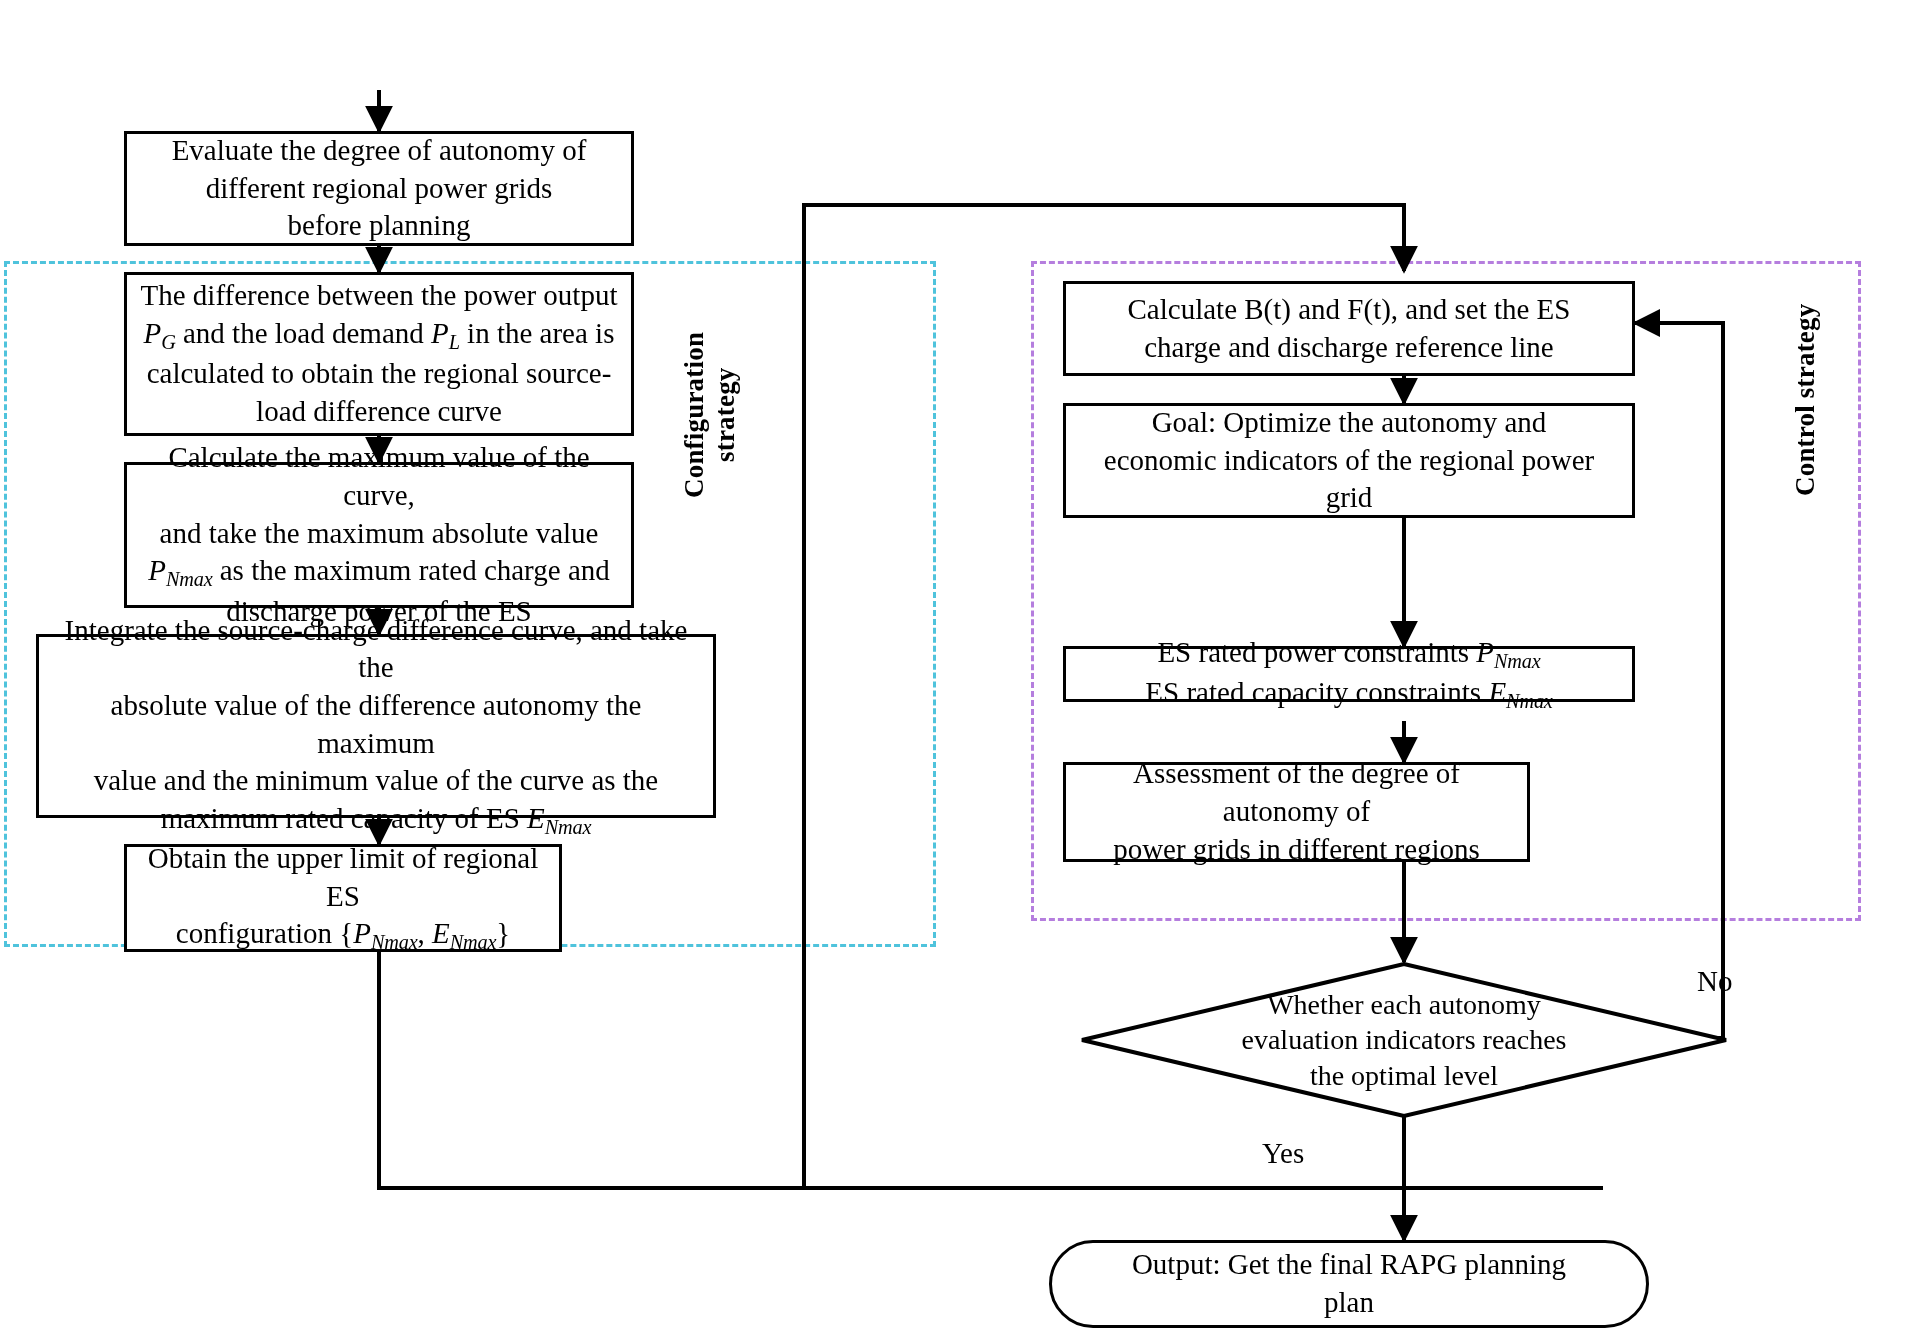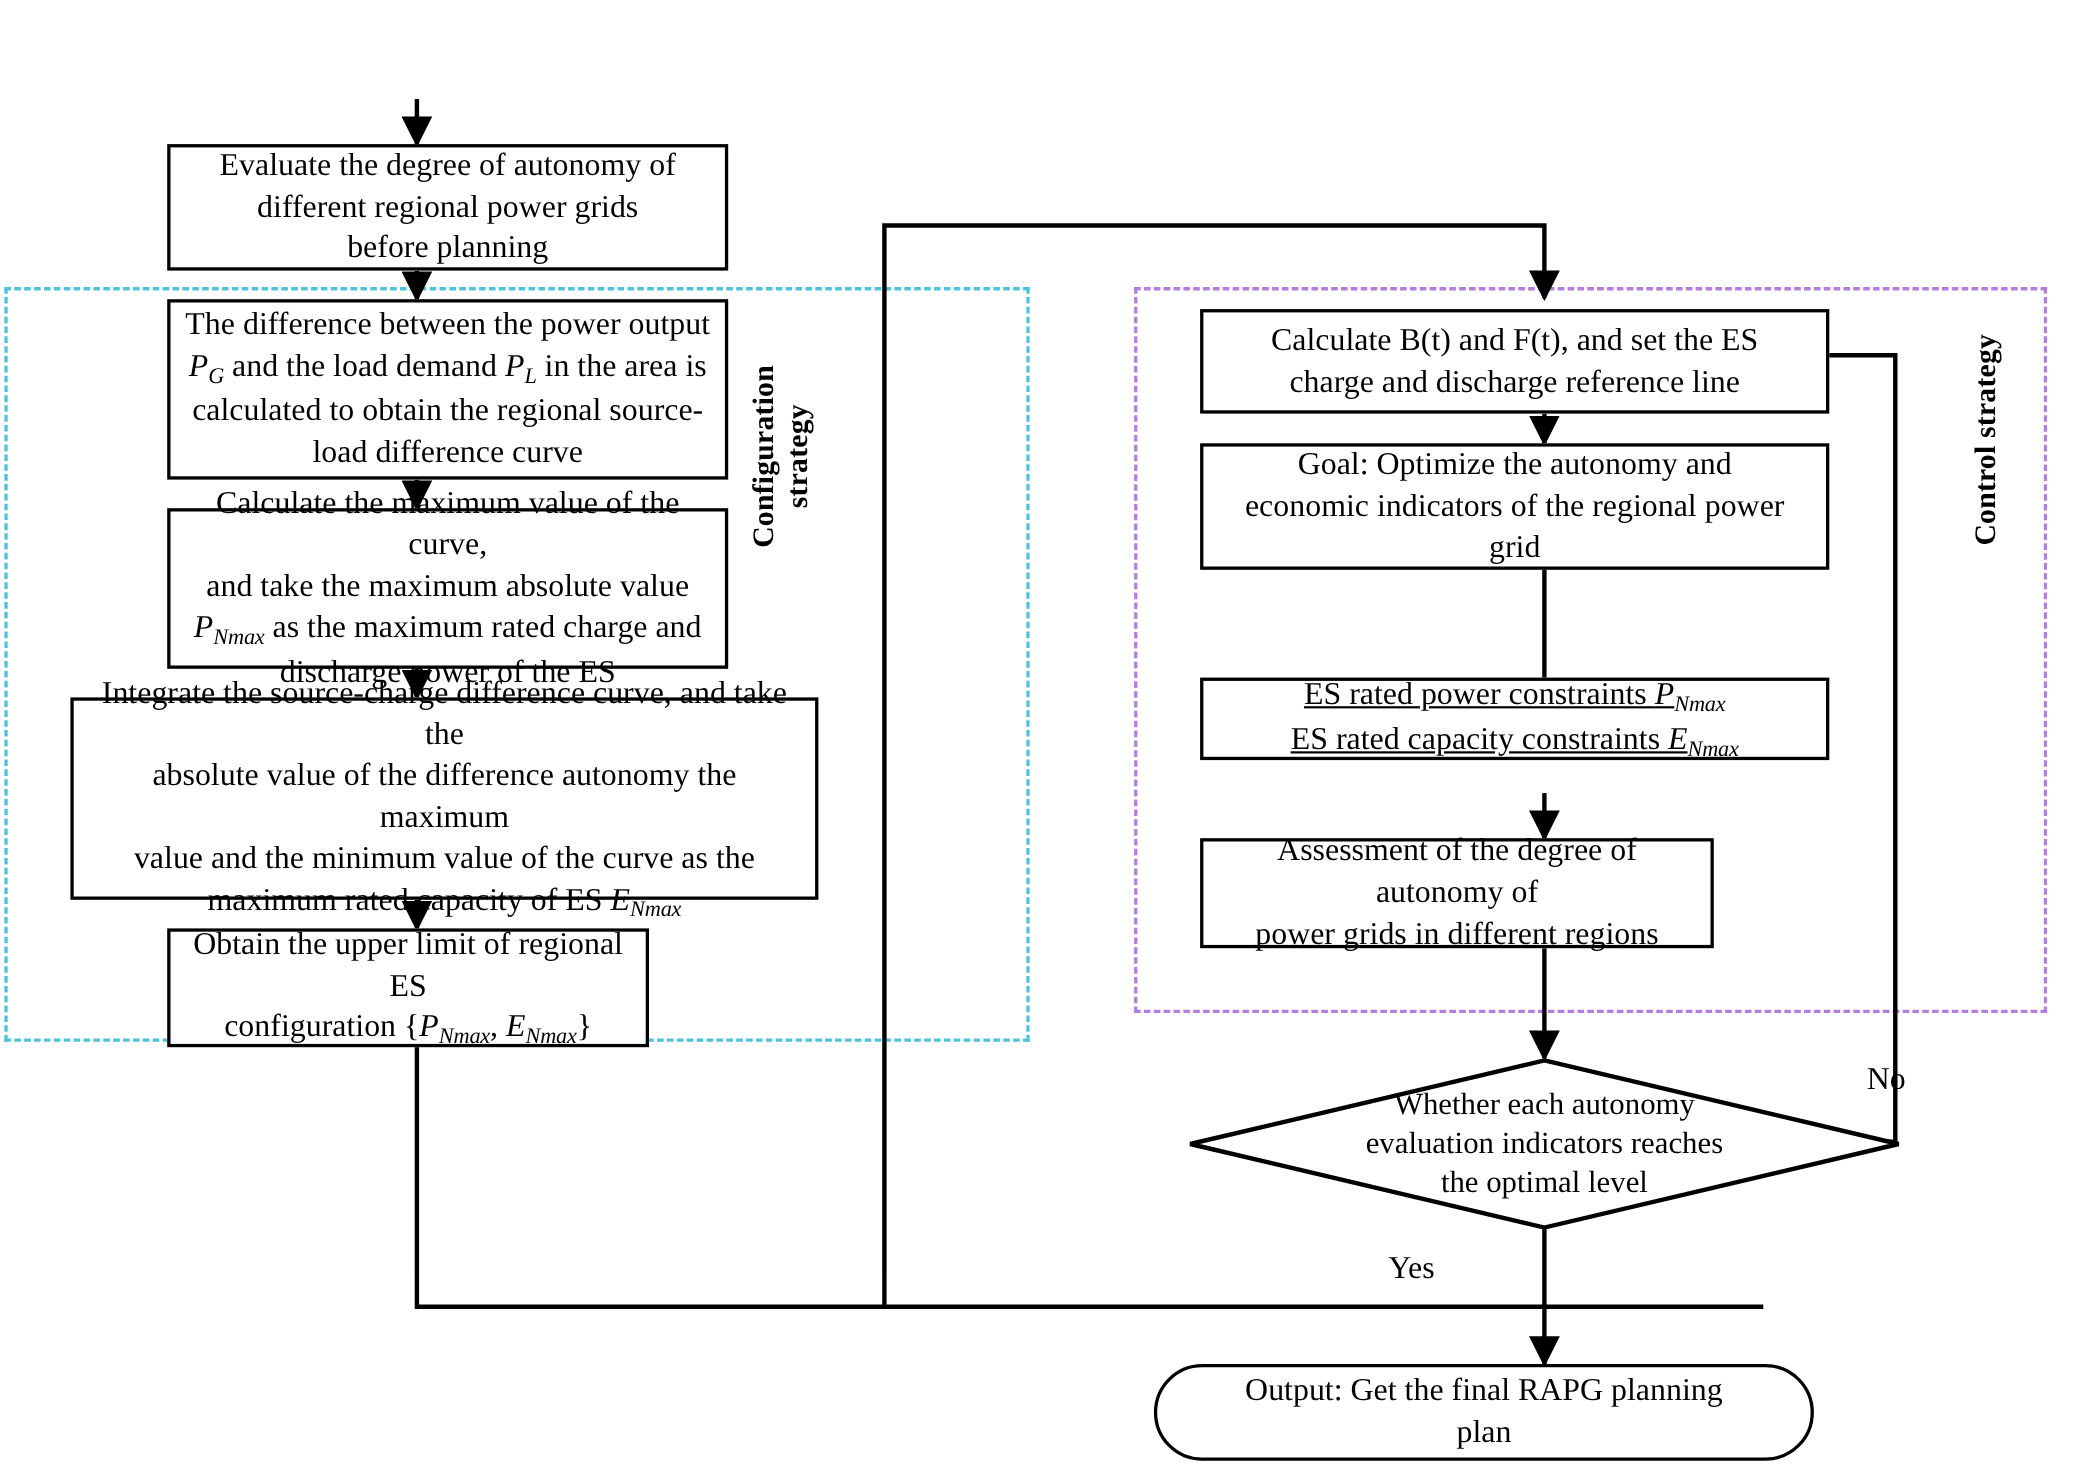--- a/index.html
+++ b/index.html
@@ -31,21 +31,20 @@
     box-sizing: border-box;
     display: flex;
     align-items: center;
     justify-content: center;
     text-align: center;
     background: #ffffff;
     line-height: 1.30;
   }
   .proc {
     border: 3px solid #000000;
-    margin-left: 28px;
   }
   .term {
     border: 3.5px solid #000000;
     border-radius: 999px;
   }
   .nodetext {
     display: block;
     padding: 0 10px;
     font-size: 29px;
     white-space: pre-line;
@@ -173,21 +172,21 @@
     <span class="nodetext">Calculate B(t) and F(t), and set the ES
 charge and discharge reference line</span>
   </div>
 
   <div class="node proc" style="left:1063px; top:403px; width:572px; height:115px;">
     <span class="nodetext">Goal: Optimize the autonomy and
 economic indicators of the regional power
 grid</span>
   </div>
 
-  <div class="node proc" style="left:1063px; top:616px; width:572px; height:75px;text-decoration:underline;">
+  <div class="node proc" style="left:1063px; top:646px; width:572px; height:56px;">
     <span class="nodetext"><span>ES rated power constraints </span><span class="ital">P</span><span class="sub">Nmax</span><br><span>ES rated capacity constraints </span><span class="ital">E</span><span class="sub">Nmax</span></span>
   </div>
 
   <div class="node proc" style="left:1063px; top:762px; width:467px; height:100px;">
     <span class="nodetext">Assessment of the degree of autonomy of
 power grids in different regions</span>
   </div>
 
   <div class="diamond-wrap" style="left:1080px; top:962px; width:648px; height:156px;">
     <svg width="648" height="156" style="position:absolute;left:0;top:0;">

